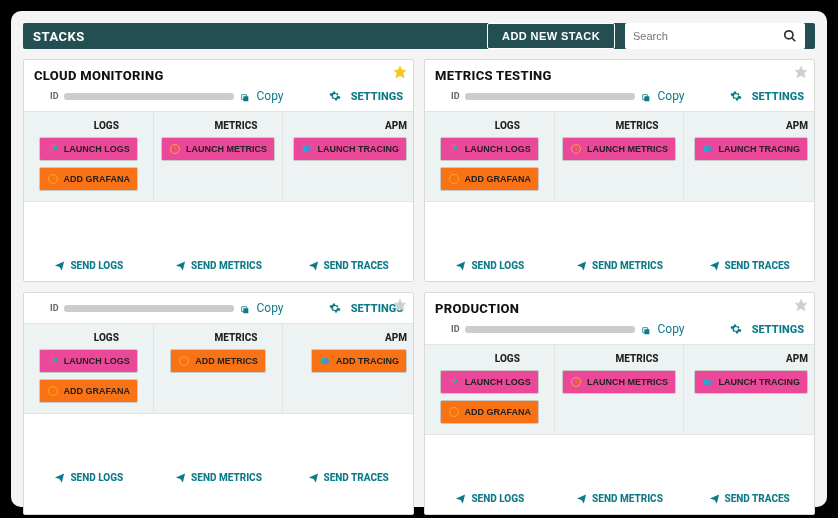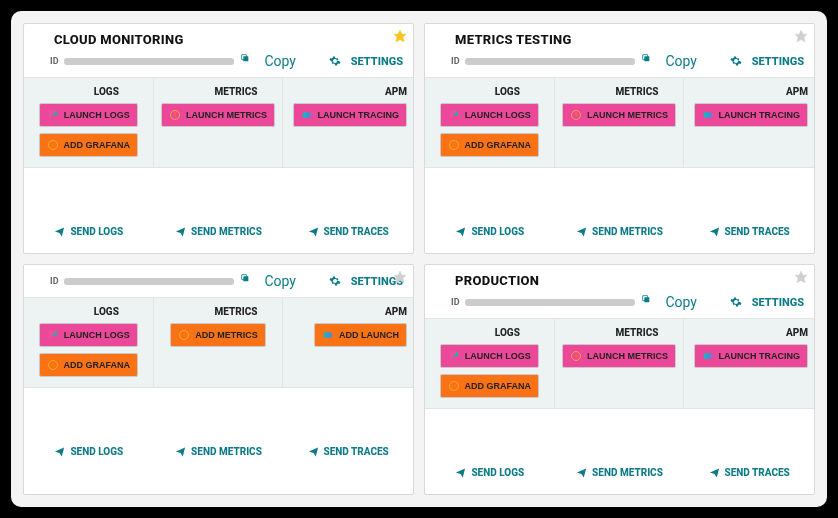--- a/index.html
+++ b/index.html
@@ -89,43 +89,42 @@
     padding: 8px 10px 8px 10px;
     display: flex;
     flex-direction: column;
     gap: 6px;
   }
   .card-title {
     font-size: 13px;
     font-weight: 800;
     color: #111;
     letter-spacing: 0.3px;
-    margin-left: 20px;
   }
   .id-row {
     display: flex;
     align-items: center;
     gap: 6px;
     font-size: 9px;
     color: #777;
   }
   .id-label { font-weight: 700; color: #666; padding-left: 16px; }
   .id-bar {
     flex: 1;
     height: 7px;
     background: #cccccc;
     border-radius: 3px;
     max-width: 170px;
   }
   .copy-link {
     color: #0d7b87;
-    font-size: 14px;
-    display: flex;
-    align-items: flex-start;
-    gap: 14px;
+    font-size: 12px;
+    display: flex;
+    align-items: flex-end;
+    gap: 6px;
     cursor: pointer;
   }
   .settings-link {
     margin-left: auto;
     color: #0d7b87;
     font-size: 11px;
     font-weight: 800;
     display: flex;
     align-items: flex-start;
     gap: 10px;
@@ -189,20 +188,31 @@
     justify-content: center;
     gap: 5px;
     cursor: pointer;
     margin-top: 48px;
   }
 </style>
 </head>
 <body>
 
 <div class="window">
+  <div class="header">
+    <div class="header-title">STACKS</div>
+    <button class="btn-add-stack">ADD NEW STACK</button>
+    <div class="search-wrap">
+      <input type="text" placeholder="Search" style="">
+      <svg width="14" height="14" viewBox="0 0 24 24" fill="none" stroke="#333" stroke-width="3">
+          <circle cx="10" cy="10" r="7"></circle>
+          <line x1="21" y1="21" x2="15" y2="15"></line>
+        </svg>
+    </div>
+  </div>
 
   <div class="grid" id="grid">
   <div class="card">
     <span class="star"><svg width="14" height="14" viewBox="0 0 24 24" fill="#f5c518" stroke="#f5c518" stroke-width="1">
             <polygon points="12,2 15,9 22,9 17,14 19,22 12,18 5,22 7,14 2,9 9,9"></polygon>
           </svg></span>
     <div class="card-head">
       <div class="card-title">CLOUD MONITORING</div>
       <div class="id-row">
         <span class="id-label">ID</span>
@@ -417,21 +427,21 @@
               <span>ADD METRICS</span>
             </button>
       </div>
       <div class="service">
         <div class="service-title">APM</div>
         <button class="sbtn secondary">
               <svg class="ico" viewBox="0 0 24 24">
                 <circle cx="9" cy="12" r="6" fill="#14b8c4"></circle>
                 <circle cx="15" cy="12" r="6" fill="#4f8bd6" fill-opacity="0.85"></circle>
               </svg>
-              <span>ADD LAUNCH</span>
+              <span>ADD TRACING</span>
             </button>
       </div>
     </div>
     <div class="footer">
       <div class="footer-item">
             <svg width="11" height="11" viewBox="0 0 24 24" fill="#0d7b87">
               <path d="M2 12l20-9-5 20-5-8-10-3z"></path>
             </svg>
             <span>SEND LOGS</span>
           </div>

